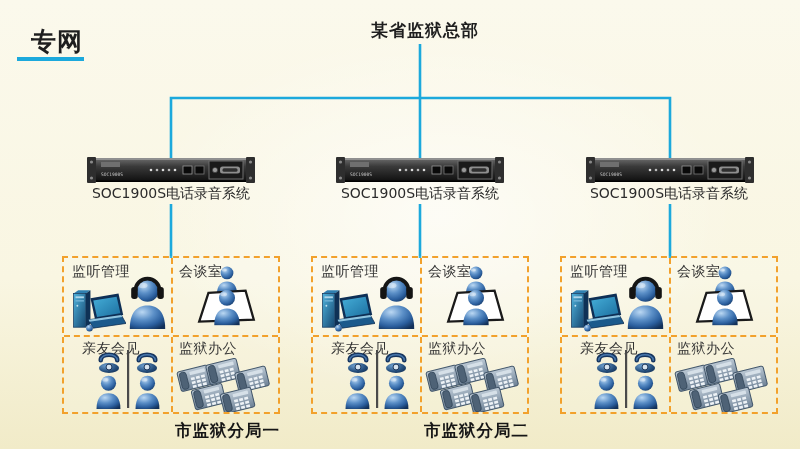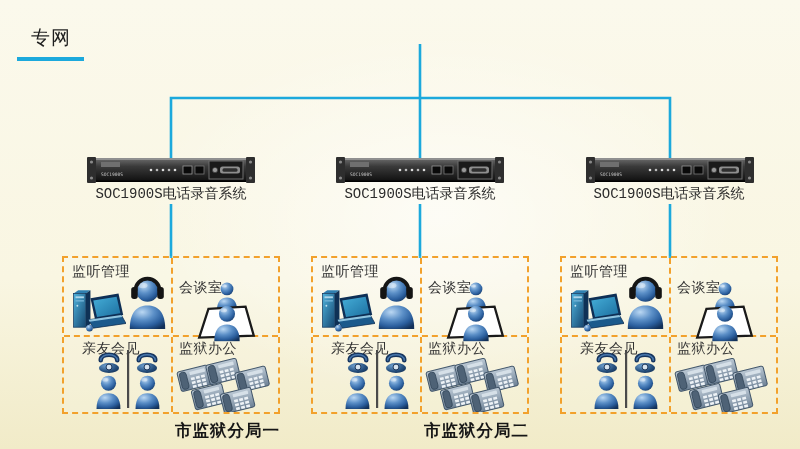--- a/index.html
+++ b/index.html
@@ -6,32 +6,32 @@
   .stage{
     position:relative;width:800px;height:449px;overflow:hidden;
     font-family:"DejaVu Sans","Liberation Sans",sans-serif;
     color:var(--text,#1e1e1e);
     background:
       radial-gradient(ellipse 420px 260px at 55% 48%, rgba(255,255,255,.65), rgba(255,255,255,0) 70%),
       linear-gradient(180deg, var(--bg-top,#FBF9EC) 0%, #F9F6E2 62%, var(--bg-bottom,#F2ECCA) 100%);
   }
   svg.lines{position:absolute;left:0;top:0;width:800px;height:449px;z-index:1;}
   svg.lines path{stroke:var(--line,#1CA9DC);stroke-width:2.6;fill:none;}
-  .netlabel{position:absolute;left:31px;top:25px;font-size:19px;font-weight:normal;z-index:3;letter-spacing:1px;}
+  .netlabel{position:absolute;left:31px;top:25px;font-size:25px;font-weight:bold;z-index:3;letter-spacing:1px;}
   .netunderline{position:absolute;left:17px;top:57px;width:67px;height:3.5px;background:var(--line,#1CA9DC);z-index:3;}
   .title{position:absolute;left:310px;top:19px;width:230px;text-align:center;font-size:17px;font-weight:bold;z-index:3;letter-spacing:1px;}
   .server{position:absolute;top:156px;width:168px;height:28px;z-index:2;}
   .sv1{left:87px}.sv2{left:336px}.sv3{left:586px}
-  .srvlabel{position:absolute;top:185px;width:218px;text-align:center;font-size:14px;font-weight:500;color:#2b2b2b;z-index:2;font-family:Liberation Mono, monospace;}
+  .srvlabel{position:absolute;top:185px;width:218px;text-align:center;font-size:14px;font-weight:500;color:#2b2b2b;z-index:2;}
   .branch{position:absolute;top:256px;width:214px;height:154px;border:2px dashed var(--dashed,#F2A12C);z-index:2;background:rgba(255,255,255,0.12);}
   .p1{left:62px}.p2{left:311px}.p3{left:560px}
   .h-div{position:absolute;left:0;top:50%;width:100%;border-top:2px dashed var(--dashed,#F2A12C);}
   .v-div{position:absolute;top:0;left:50%;height:100%;border-left:2px dashed var(--dashed,#F2A12C);}
   .cell{position:absolute;width:50%;height:50%;}
-  .c-tl{left:0;top:0}.c-tr{left:50%;top:16px}.c-bl{left:10px;top:50%}.c-br{left:50%;top:50%}
+  .c-tl{left:0;top:0}.c-tr{left:50%;top:0}.c-bl{left:10px;top:50%}.c-br{left:50%;top:50%}
   .qlabel{position:absolute;left:8px;top:5px;font-size:14px;font-weight:500;color:#343434;letter-spacing:.5px;}
   .ic{position:absolute;}
   .ic-computer{left:4px;top:27px;width:58px;height:47px;}
   .ic-headset{left:63px;top:13px;width:41px;height:58px;}
   .ic-meeting{left:23px;top:8px;width:66px;height:68px;}
   .ic-visit{left:16px;top:15px;width:76px;height:60px;}
   .ic-office{left:5px;top:21px;width:98px;height:56px;}
   .bname{position:absolute;top:420px;width:218px;text-align:right;font-size:16.5px;font-weight:bold;color:#161616;z-index:2;letter-spacing:1px;}
   .defs-holder{position:absolute;width:0;height:0;overflow:hidden;}
 </style>
@@ -185,20 +185,21 @@
     <path d="M420 44 V164"></path>
     <path d="M171 162 V98 H670 V162"></path>
     <path d="M171 204 V258"></path>
     <path d="M420 204 V258"></path>
     <path d="M670 204 V258"></path>
   </svg>
 
   <div class="netlabel">专网</div>
   <div class="netunderline"></div>
 
+  <div class="title">某省监狱总部</div>
 
   <svg class="server sv1">
       <use href="#sym-server"></use>
     </svg>
   <svg class="server sv2">
       <use href="#sym-server"></use>
     </svg>
   <svg class="server sv3">
       <use href="#sym-server"></use>
     </svg>

